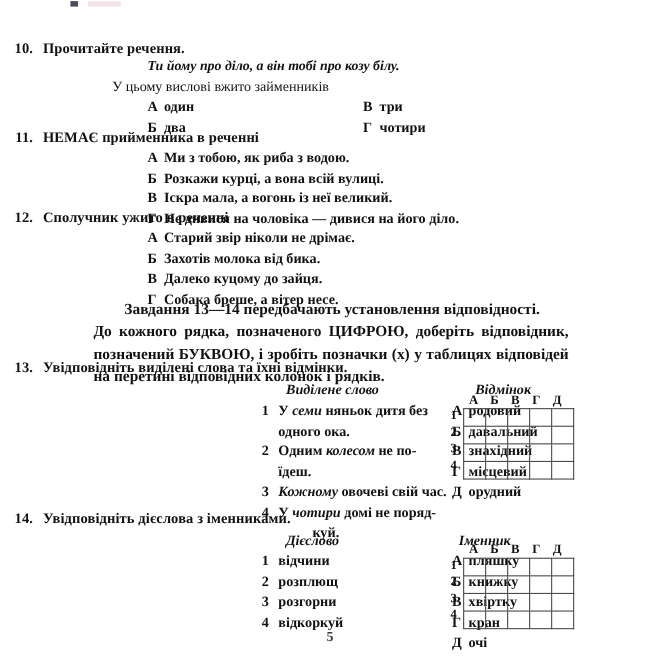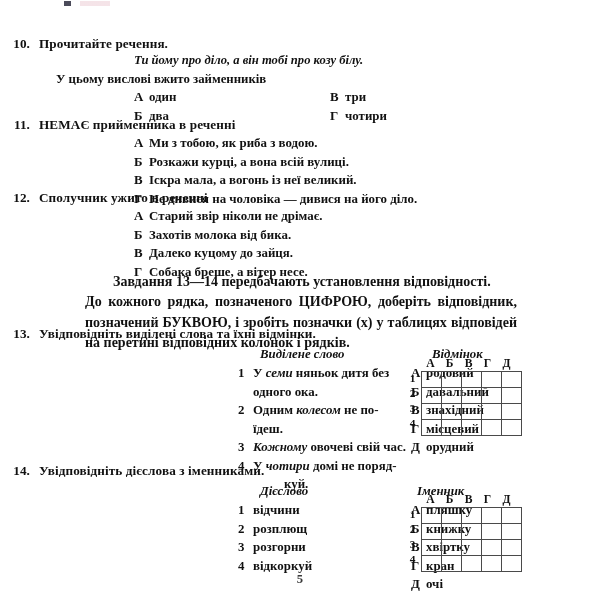--- a/index.html
+++ b/index.html
@@ -51,23 +51,23 @@
     font-weight: bold;
   }
   .q-quote {
     margin-left: 134px;
     font-size: 12.6px;
     font-style: italic;
     font-weight: bold;
     line-height: 1.42;
   }
   .q-lead {
-    margin-left: 56px;
+    margin-left: 102px;
     font-size: 12.8px;
-    font-weight: bold;
+    font-weight: normal;
     line-height: 1.42;
   }
 
   .opts {
     margin-left: 134px;
     margin-top: 1px;
   }
   .opt {
     display: flex;
     align-items: baseline;

